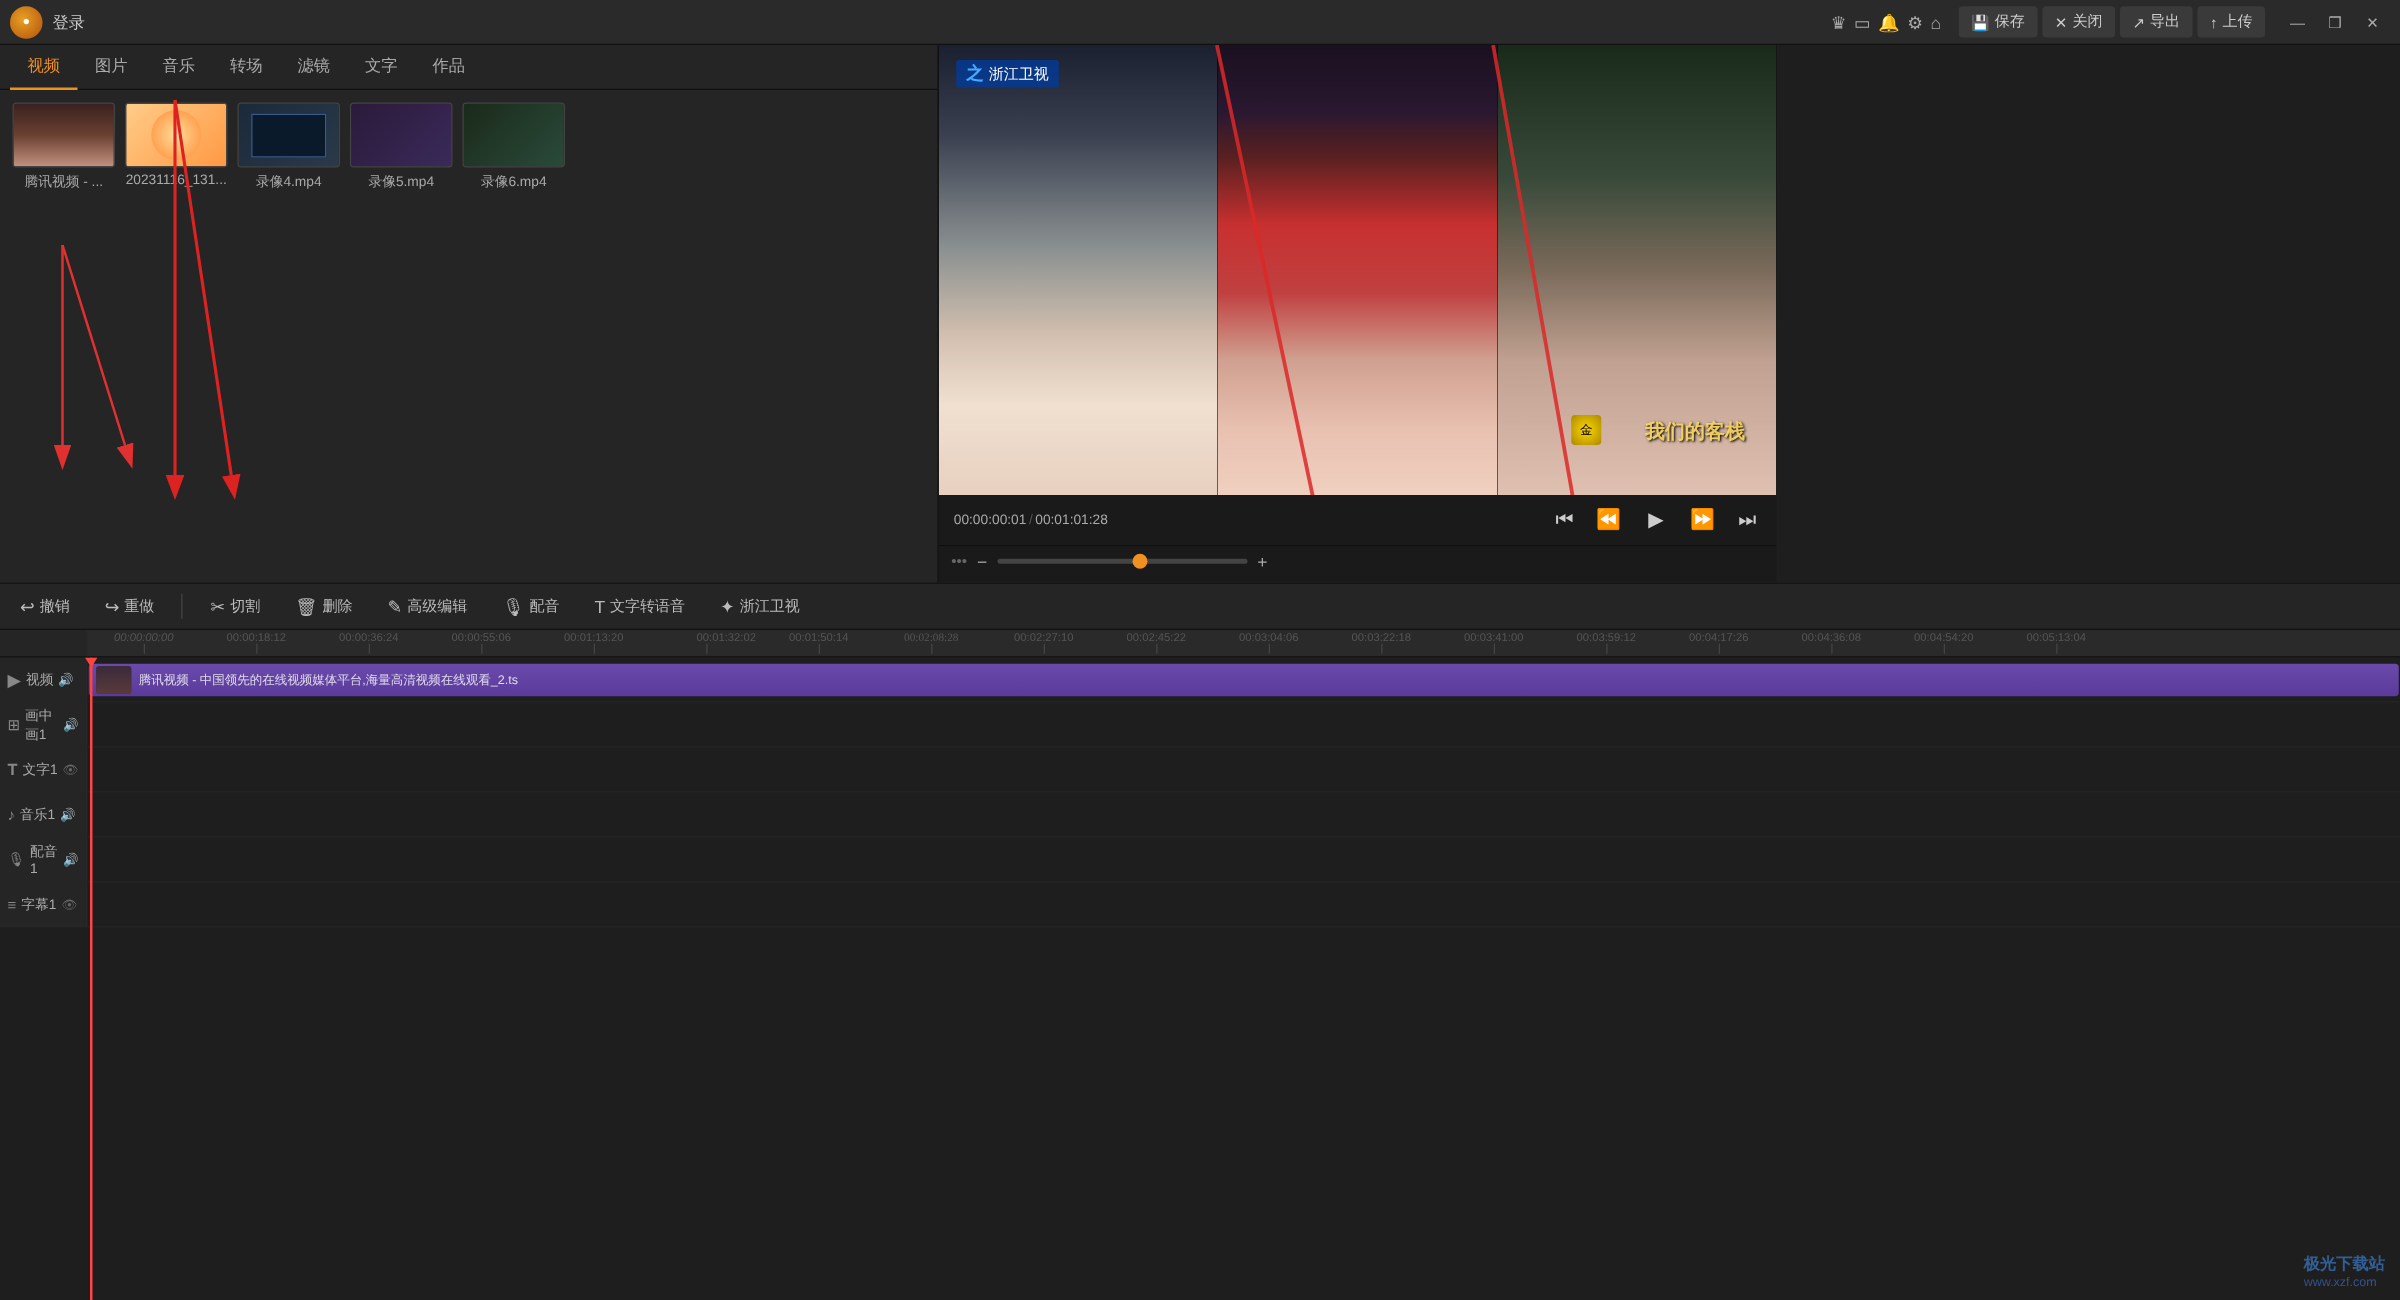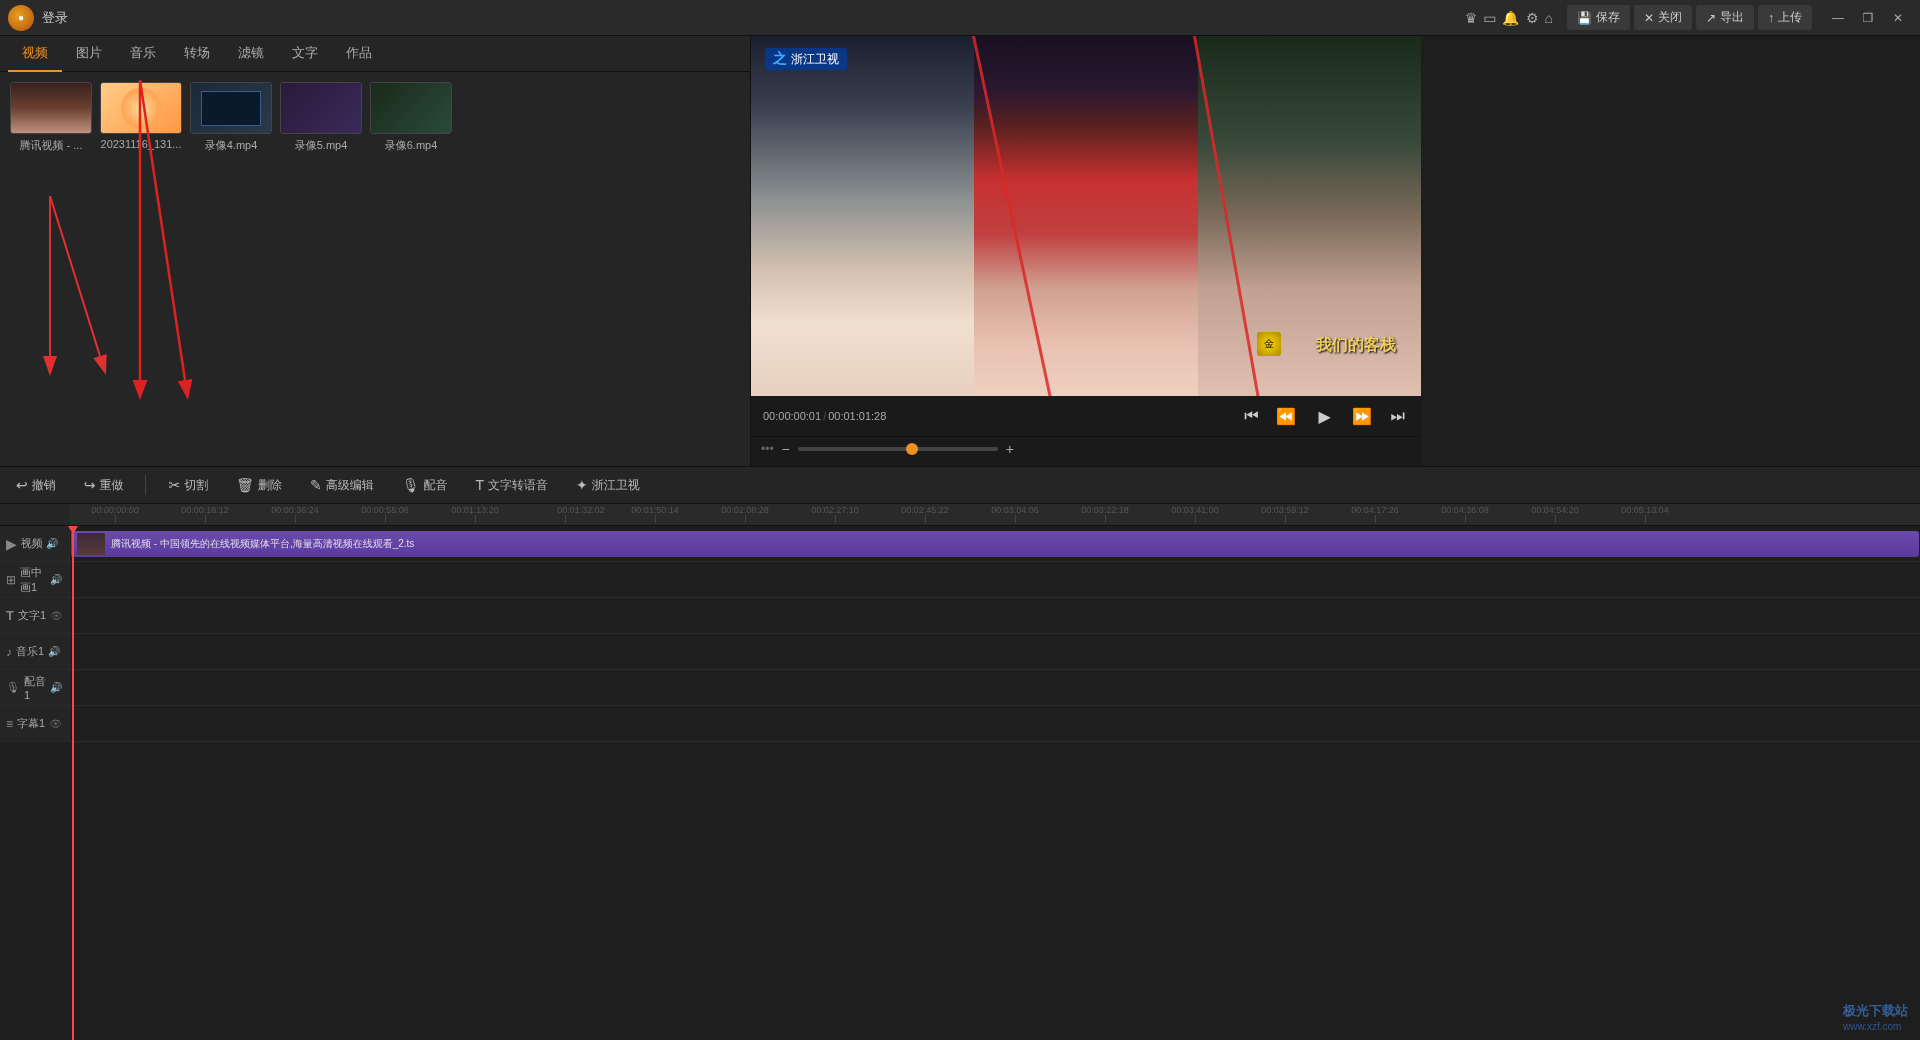--- a/index.html
+++ b/index.html
@@ -699,21 +699,21 @@
             </div>
             <div class="tick" style="width:90px;">
               <span style="font-size:9px;color:#555;margin-left:32px;">00:01:32:02</span>
               <div class="tick-line"></div>
             </div>
             <div class="tick" style="width:90px;">
               <span style="font-size:9px;color:#555;">00:01:50:14</span>
               <div class="tick-line"></div>
             </div>
             <div class="tick" style="width:90px;">
-              <span style="font-size:9px;color:#555;">00:02:08:28</span>
+              <span style="font-size:9px;color:#555;font-family:Liberation Serif, serif;">00:02:08:28</span>
               <div class="tick-line"></div>
             </div>
             <div class="tick" style="width:90px;">
               <span style="font-size:9px;color:#555;">00:02:27:10</span>
               <div class="tick-line"></div>
             </div>
             <div class="tick" style="width:90px;">
               <span style="font-size:9px;color:#555;">00:02:45:22</span>
               <div class="tick-line"></div>
             </div>

